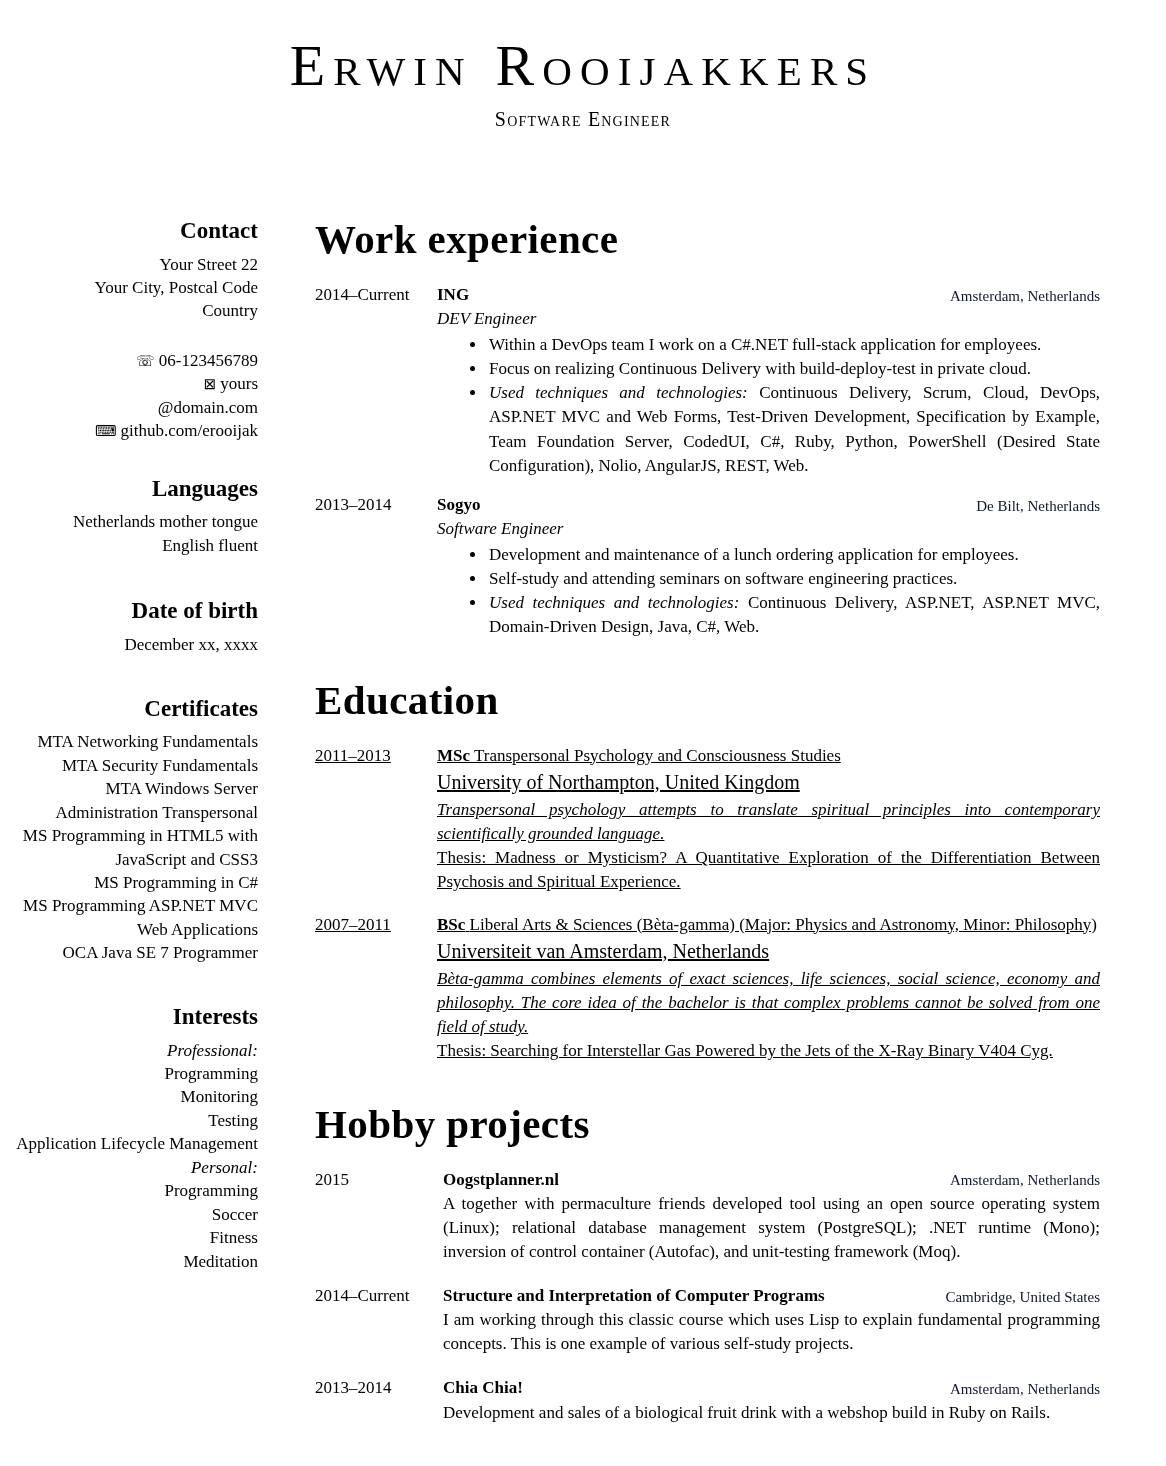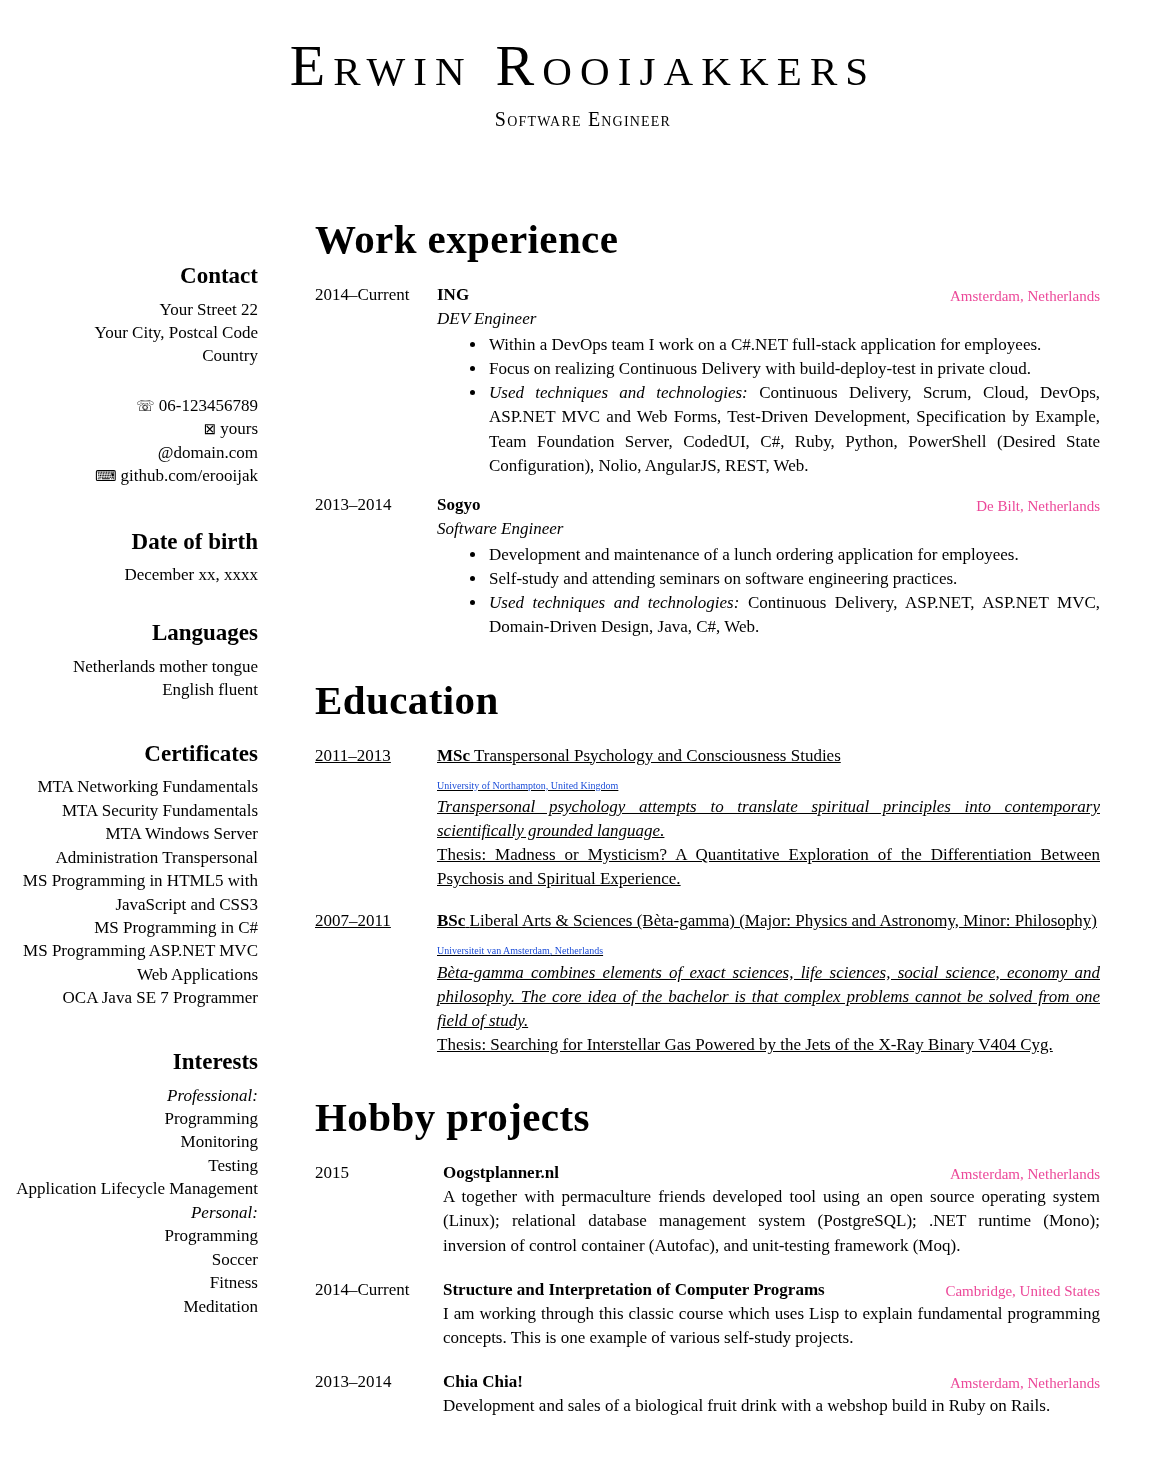--- a/index.html
+++ b/index.html
@@ -44,21 +44,21 @@
     font-size: 17px;
     line-height: 1.38;
   }
   .main {
     flex: 1;
     padding-left: 57px;
     padding-right: 66px;
   }
 
   
-  .side-group { margin-bottom: 30px; margin-top: 45px; }
+  .side-group { margin-bottom: 30px; }
   .side-heading {
     font-size: 23px;
     font-weight: 700;
     margin-bottom: 6px;
   }
   .side-group.birth    { margin-top: 38px; }
   .side-group.languages{ margin-top: 24px; }
   .side-group.certs    { margin-top: 36px; }
   .side-group.interests{ margin-top: 36px; }
   .contact-icons { margin-top: 26px; }
@@ -88,41 +88,41 @@
     flex-shrink: 0;
   }
   .entry-body { flex: 1; min-width: 0; }
   .entry-head {
     display: flex;
     justify-content: space-between;
     align-items: flex-end;
   }
   .org { font-weight: 700; }
   .loc {
-    color: #ec4899;
+    color: #0f172a;
     font-size: 15px;
     white-space: nowrap;
     margin-left: 21px;
   }
   .role { font-style: italic; }
   .bullets {
     margin-top: 2px;
     padding-left: 50px;
     list-style: disc outside;
   }
   .bullets li {
     text-align: justify;
     padding-left: 2px;
   }
   .degree-line { text-align: justify; }
   .bold { font-weight: 700; }
   .institution {
-    color: #1d4ed8;
-    font-size: 10px;
-    margin: 11px 0 2px;
+    color: #000000;
+    font-size: 20px;
+    margin: 0 0 2px;
   }
   .desc-italic { font-style: italic; text-align: justify; }
   .thesis { text-align: justify; }
   .para { text-align: justify; }
   .edu-entry { margin-bottom: 18px; text-decoration: underline; }
   .hobby-entry { margin-bottom: 20px; gap: 6px; }
 </style>
 </head>
 <body>
 
@@ -143,29 +143,29 @@
         <div>Your City, Postcal Code</div>
         <div>Country</div>
         <div class="contact-icons">
           <div><span class="icon">☏</span><span>06-123456789</span></div>
           <div><span class="icon">⊠</span><span>yours</span></div>
           <div>@domain.com</div>
           <div><span class="icon">⌨</span><span>github.com/erooijak</span></div>
         </div>
       </div>
 
-      <div class="side-group birth">
-        <div class="side-heading">Date of birth</div>
-        <div>December xx, xxxx</div>
-      </div>
-
       <div class="side-group languages">
         <div class="side-heading">Languages</div>
         <div>Netherlands mother tongue</div>
         <div>English fluent</div>
+      </div>
+
+      <div class="side-group birth">
+        <div class="side-heading">Date of birth</div>
+        <div>December xx, xxxx</div>
       </div>
 
       <div class="side-group certs">
         <div class="side-heading">Certificates</div>
         <div>MTA Networking Fundamentals</div>
         <div>MTA Security Fundamentals</div>
         <div>MTA Windows Server Administration Transpersonal</div>
         <div>MS Programming in HTML5 with JavaScript and CSS3</div>
         <div>MS Programming in C#</div>
         <div>MS Programming ASP.NET MVC Web Applications</div>

